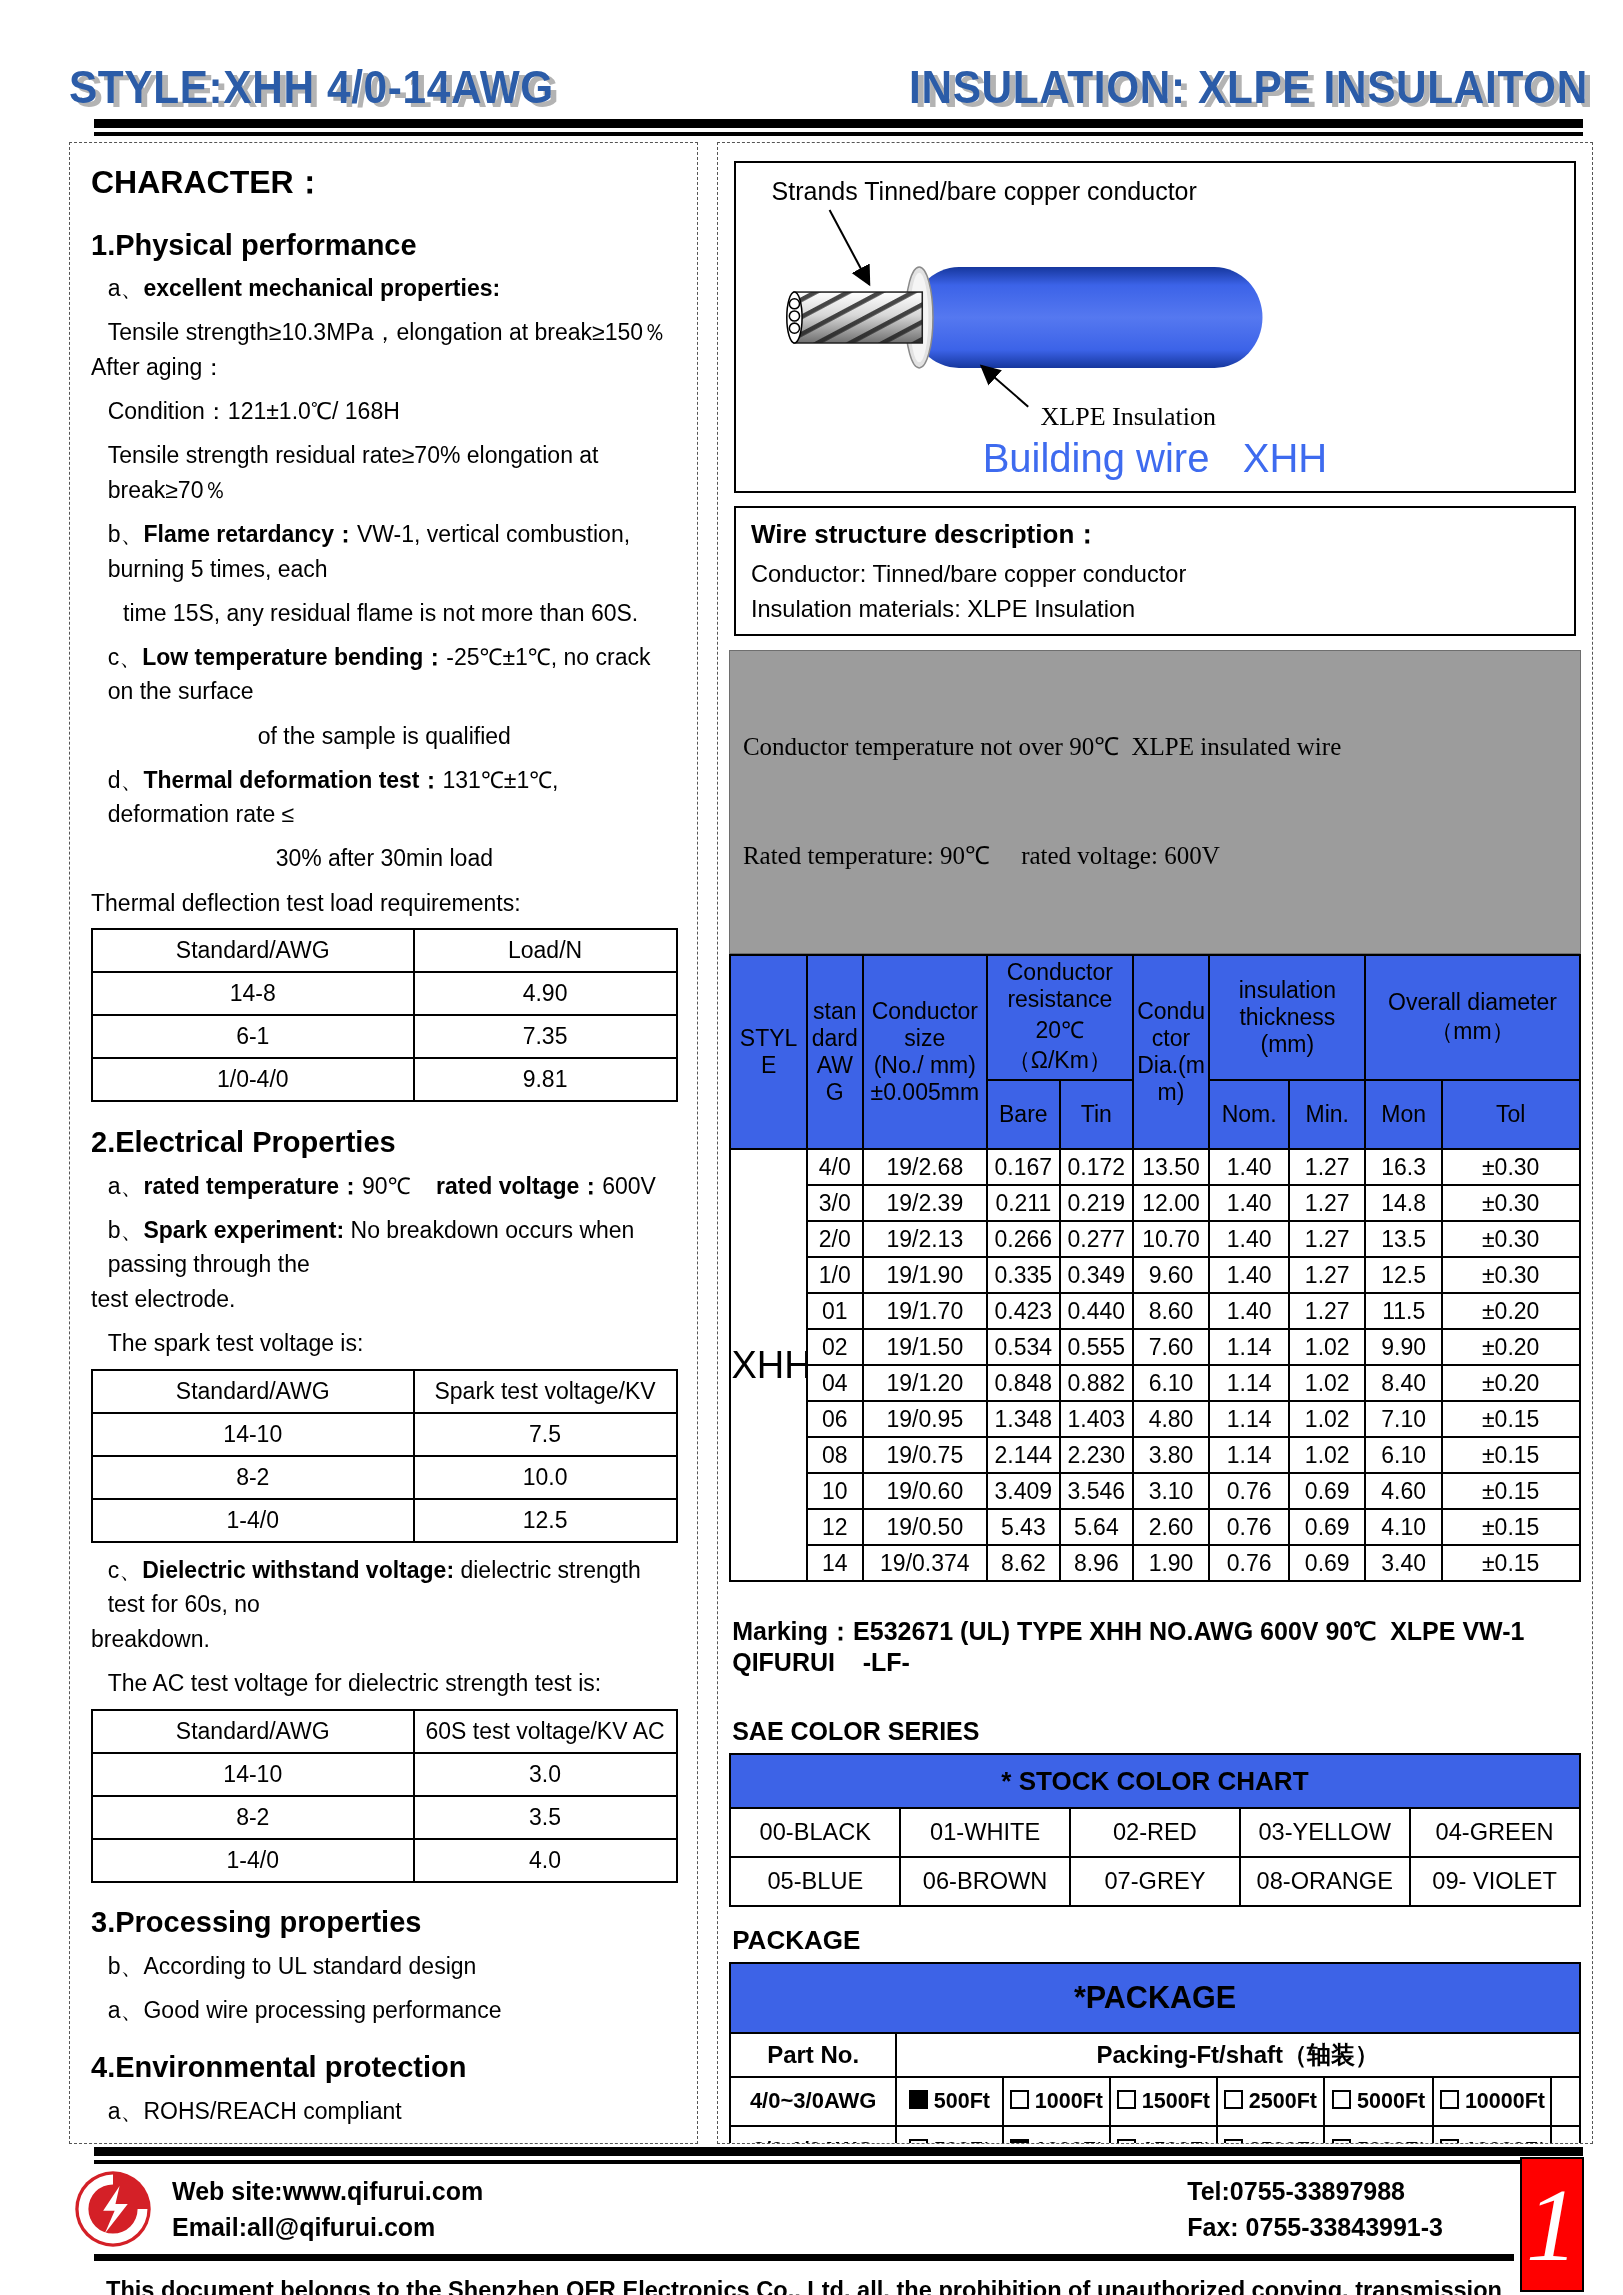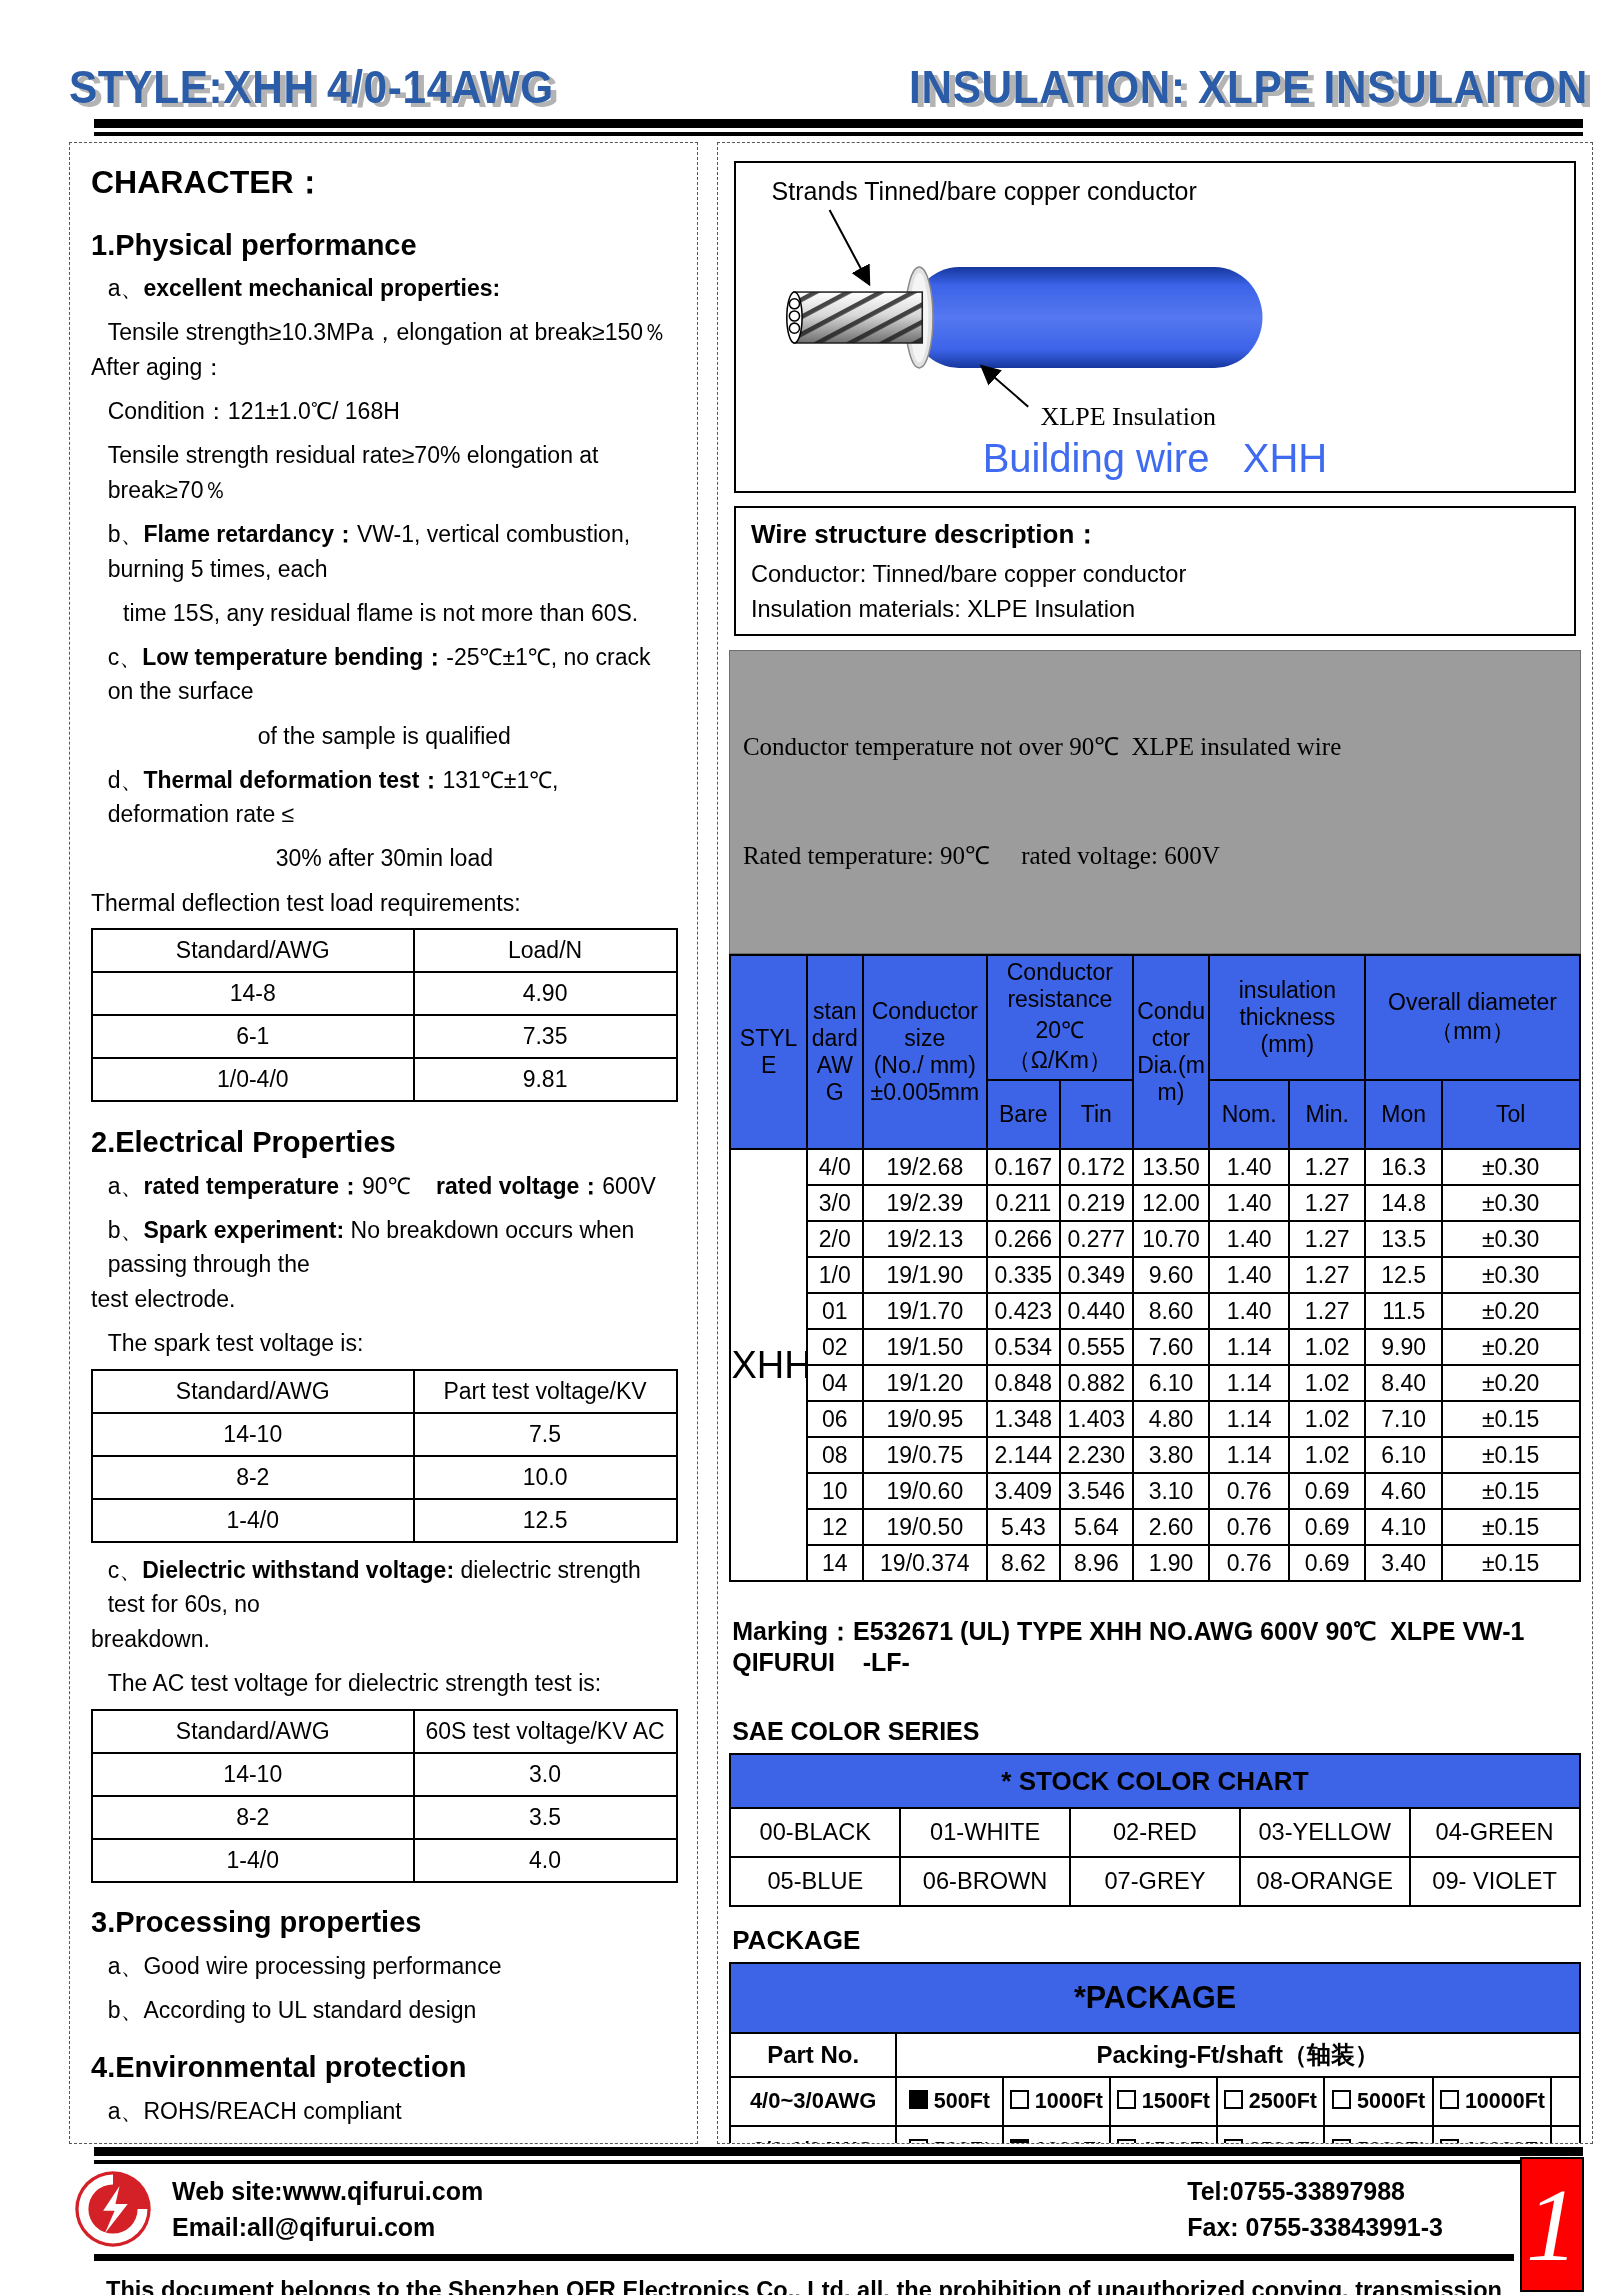--- a/index.html
+++ b/index.html
@@ -159,21 +159,21 @@
       <p class="t0">test electrode.</p>
       <p class="t ind1">The spark test voltage is:</p>
       <table class="mini">
         <colgroup>
             <col class="c1">
             <col>
           </colgroup>
         <thead>
             <tr>
           <th>Standard/AWG</th>
-          <th>Part test voltage/KV</th>
+          <th>Spark test voltage/KV</th>
         </tr>
           </thead>
         <tbody>
             <tr>
               <td>14-10</td>
               <td>7.5</td>
             </tr>
             <tr>
               <td>8-2</td>
               <td>10.0</td>
@@ -209,22 +209,22 @@
               <td>3.5</td>
             </tr>
             <tr>
               <td>1-4/0</td>
               <td>4.0</td>
             </tr>
           </tbody>
       </table>
 
       <div class="h-sec">3.Processing properties</div>
+      <p class="t gap ind1">b、According to UL standard design</p>
       <p class="t gap ind1">a、Good wire processing performance</p>
-      <p class="t gap ind1">b、According to UL standard design</p>
 
       <div class="h-sec">4.Environmental protection</div>
       <p class="t gap ind1">a、ROHS/REACH compliant</p>
       <p class="t gap ind1">b、nonhazardous</p>
 
     </div>
 
     <div class="col-right">
 
       <div class="wire-box">

